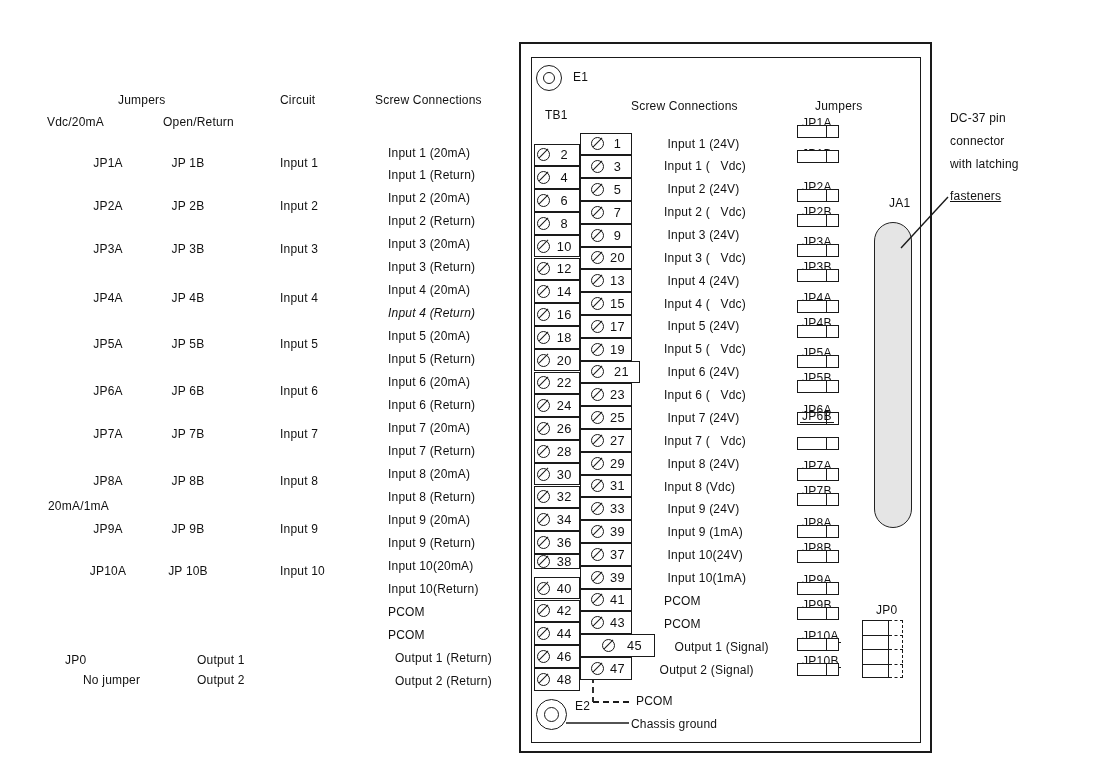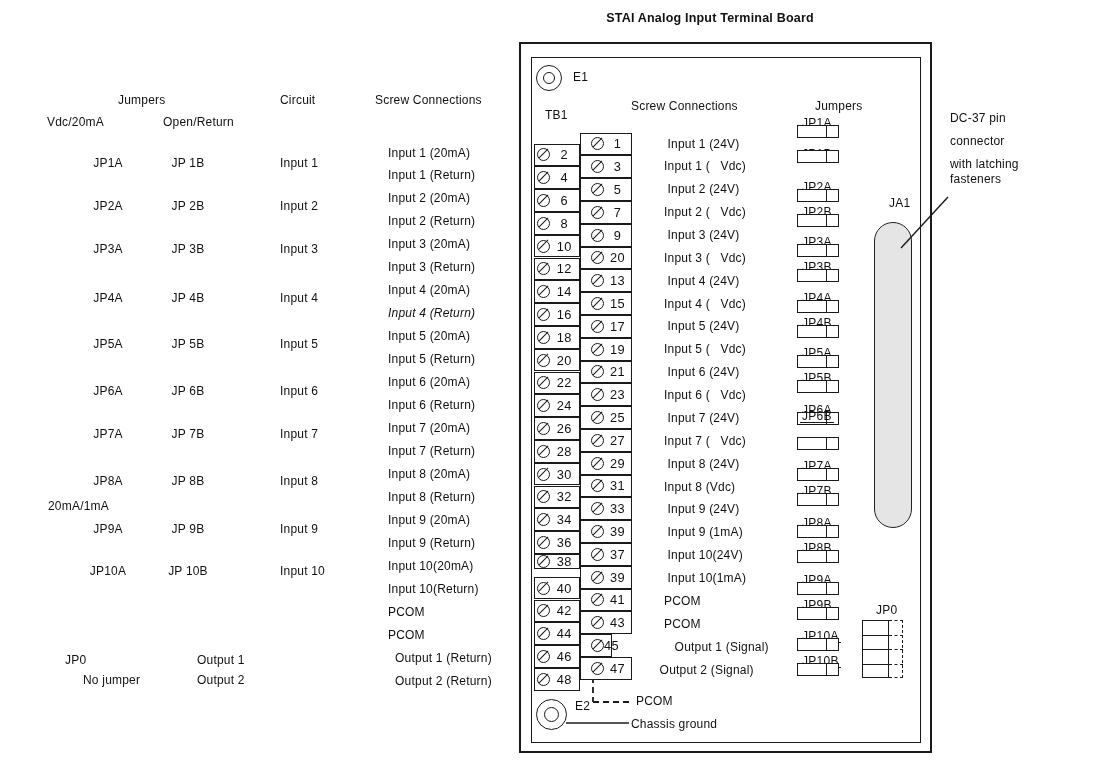--- a/index.html
+++ b/index.html
@@ -24,21 +24,20 @@
   .circle{border:1.6px solid #1a1a1a;border-radius:50%;box-sizing:border-box;background:#fff;}
   .capsule{box-sizing:border-box;border:1.6px solid #222;border-radius:19px;background:#e5e5e5;}
   .hline{border-top:1.6px solid #1a1a1a;height:0;}
   svg.overlay{position:absolute;left:0;top:0;pointer-events:none;}
 </style>
 </head>
 <body>
 
 <div id="canvas">
 
-  <div class="abs t title" style="left:540px;top:12px;">STAI Analog Input Terminal Board</div>
 
   <div class="abs t" style="left:118px;top:94px;">Jumpers</div>
   <div class="abs t" style="left:47px;top:116px;">Vdc/20mA</div>
   <div class="abs t" style="left:163px;top:116px;">Open/Return</div>
   <div class="abs t" style="left:280px;top:94px;">Circuit</div>
   <div class="abs t" style="left:375px;top:94px;">Screw Connections</div>
   <div class="abs t" style="left:48px;top:500px;">20mA/1mA</div>
 
   <div class="abs rect-outer" style="left:519px;top:42px;width:413px;height:711px;"></div>
   <div class="abs rect-inner" style="left:531px;top:57px;width:390px;height:686px;"></div>
@@ -258,21 +257,21 @@
       <span class="cellnum">15</span>
     </div>
     <div class="abs cell" style="left: 580px; top: 315px; width: 52px; height: 22.8px;">
       <span class="screw" style="margin-left: 10px;"></span>
       <span class="cellnum">17</span>
     </div>
     <div class="abs cell" style="left: 580px; top: 337.8px; width: 52px; height: 22.8px;">
       <span class="screw" style="margin-left: 10px;"></span>
       <span class="cellnum">19</span>
     </div>
-    <div class="abs cell" style="left: 580px; top: 360.6px; width: 52px; height: 22.8px;">
+    <div class="abs cell" style="left: 580px; top: 360.6px; width: 60px; height: 22.8px;">
       <span class="screw" style="margin-left: 10px;"></span>
       <span class="cellnum">21</span>
     </div>
     <div class="abs cell" style="left: 580px; top: 383.4px; width: 52px; height: 22.8px;">
       <span class="screw" style="margin-left: 10px;"></span>
       <span class="cellnum">23</span>
     </div>
     <div class="abs cell" style="left: 580px; top: 406.2px; width: 52px; height: 22.8px;">
       <span class="screw" style="margin-left: 10px;"></span>
       <span class="cellnum">25</span>
@@ -306,21 +305,21 @@
       <span class="cellnum">39</span>
     </div>
     <div class="abs cell" style="left: 580px; top: 588.6px; width: 52px; height: 22.8px;">
       <span class="screw" style="margin-left: 10px;"></span>
       <span class="cellnum">41</span>
     </div>
     <div class="abs cell" style="left: 580px; top: 611.4px; width: 52px; height: 22.8px;">
       <span class="screw" style="margin-left: 10px;"></span>
       <span class="cellnum">43</span>
     </div>
-    <div class="abs cell" style="left: 580px; top: 634.2px; width: 32px; height: 22.8px;">
+    <div class="abs cell" style="left: 580px; top: 634.2px; width: 75px; height: 22.8px; padding-left: 11px;">
       <span class="screw" style="margin-left: 10px;"></span>
       <span class="cellnum">45</span>
     </div>
     <div class="abs cell" style="left: 580px; top: 657px; width: 52px; height: 22.8px;">
       <span class="screw" style="margin-left: 10px;"></span>
       <span class="cellnum">47</span>
     </div>
     <div class="abs t" style="left: 664px; top: 137.5px;"> Input 1 (24V)</div>
     <div class="abs t" style="left: 664px; top: 160.37px;">Input 1 (   Vdc)</div>
     <div class="abs t" style="left: 664px; top: 183.24px;"> Input 2 (24V)</div>
@@ -389,14 +388,14 @@
     <div class="abs hline" style="left: 862px; top: 634.5px; width: 27px;"></div>
     <div class="abs hline" style="left: 862px; top: 649px; width: 27px;"></div>
     <div class="abs hline" style="left: 862px; top: 663.5px; width: 27px;"></div>
     <div class="abs " style="left: 889px; top: 620px; width: 14px; height: 58px; box-sizing: border-box; border-top: 1.6px dashed rgb(26, 26, 26); border-right: 1.6px dashed rgb(26, 26, 26); border-bottom: 1.6px dashed rgb(26, 26, 26);"></div>
     <div class="abs " style="left: 889px; top: 634.5px; width: 14px; border-top: 1.6px dashed rgb(26, 26, 26); height: 0px;"></div>
     <div class="abs " style="left: 889px; top: 649px; width: 14px; border-top: 1.6px dashed rgb(26, 26, 26); height: 0px;"></div>
     <div class="abs " style="left: 889px; top: 663.5px; width: 14px; border-top: 1.6px dashed rgb(26, 26, 26); height: 0px;"></div>
     <div class="abs t" style="left: 950px; top: 112px;">DC-37 pin</div>
     <div class="abs t" style="left: 950px; top: 135px;">connector</div>
     <div class="abs t" style="left: 950px; top: 158px;">with latching</div>
-    <div class="abs t" style="left: 950px; top: 173px;">fasteners</div>
+    <div class="abs t" style="left: 950px; top: 190px; text-decoration: underline;">fasteners</div>
   </div>
 
 </body></html>

